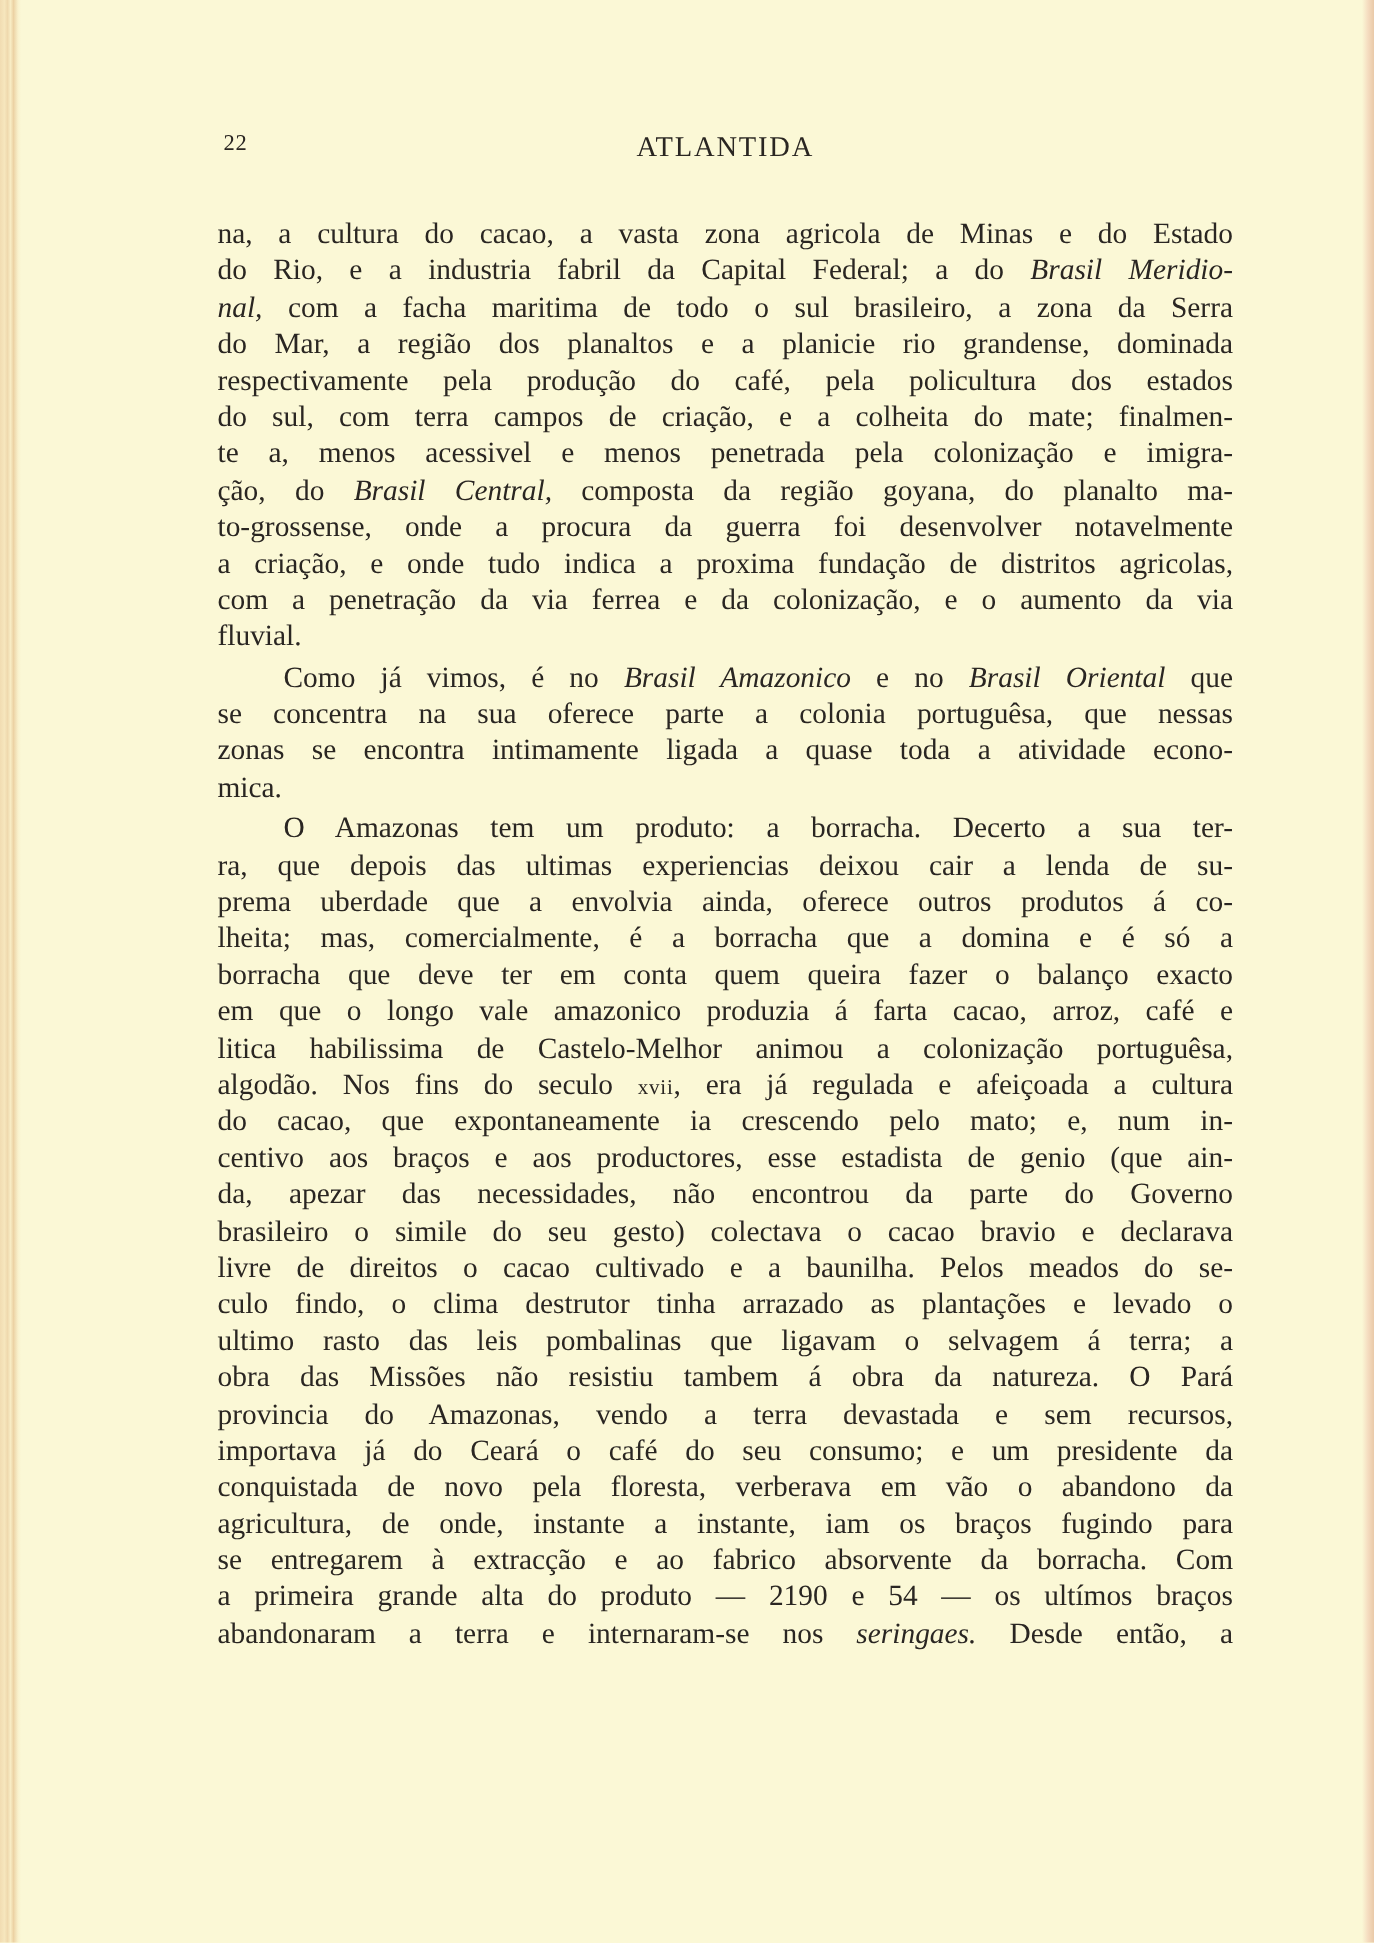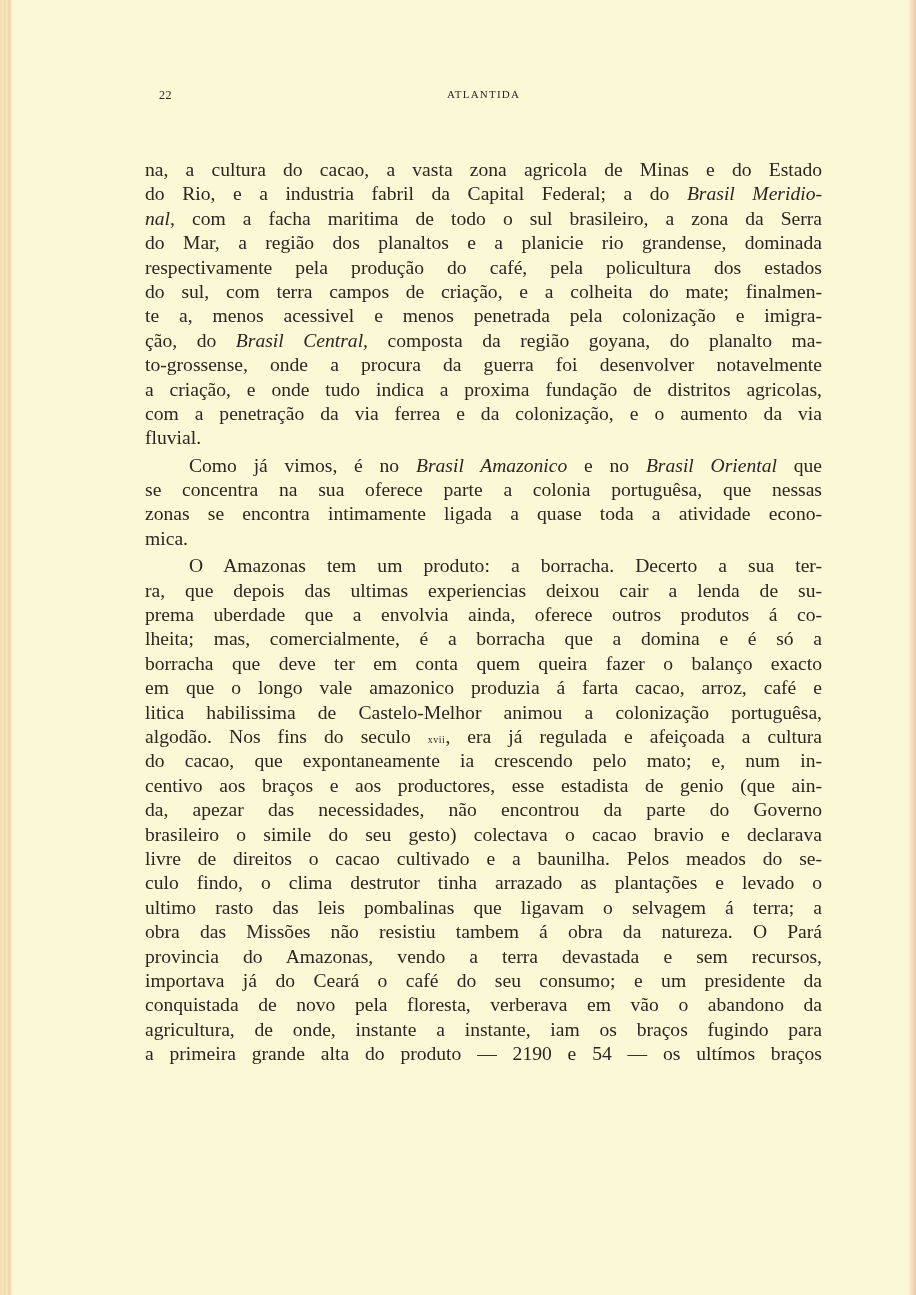--- a/index.html
+++ b/index.html
@@ -18,39 +18,39 @@
     position: absolute; right: 0; top: 0; bottom: 0; width: 8px;
     background: linear-gradient(90deg, #fbf8d6 0px, #f5dcc0 4px, #e9c9a8 8px);
   }
   .page {
     position: absolute; left: 145px; top: 84px; width: 677px;
   }
   .running-head {
     position: relative; height: 30px;
   }
   .page-number {
-    position: absolute; left: 14px; top: 4px;
-    font-size: 12px; letter-spacing: 0.5px;
+    position: absolute; left: 4px; top: 4px;
+    font-size: 15px; letter-spacing: 0.5px;
   }
   .running-title {
     position: absolute; left: 0; right: 0; top: 4px; text-align: center;
-    font-size: 11px; letter-spacing: 1.2px;
+    font-size: 19px; letter-spacing: 1.2px;
   }
-  .body-text { margin-top: 44px; }
+  .body-text { margin-top: 31px; }
   .line {
     display: block; height: 24.4px; line-height: 24.4px;
     font-size: 19.6px;
     text-align: justify; text-align-last: justify;
     white-space: nowrap;
   }
   .line.last { text-align-last: left; }
   .line.indent { padding-left: 44px; }
   .para-gap { height: 3px; }
   i { }
-  .sc { font-size: 10px; letter-spacing: 0.5px; }
+  .sc { font-size: 14px; letter-spacing: 0.5px; }
 </style>
 </head>
 <body>
 
 <div class="gutter"></div>
 <div class="right-edge"></div>
 
 <div class="page">
   <div class="running-head">
     <span class="page-number">22</span>
@@ -93,16 +93,18 @@
         <span class="line"><span>da, apezar das necessidades, não encontrou da parte do Governo</span></span>
         <span class="line"><span>brasileiro o simile do seu gesto) colectava o cacao bravio e declarava</span></span>
         <span class="line"><span>livre de direitos o cacao cultivado e a baunilha. Pelos meados do se-</span></span>
         <span class="line"><span>culo findo, o clima destrutor tinha arrazado as plantações e levado o</span></span>
         <span class="line"><span>ultimo rasto das leis pombalinas que ligavam o selvagem á terra; a</span></span>
         <span class="line"><span>obra das Missões não resistiu tambem á obra da natureza. O Pará</span></span>
         <span class="line"><span>provincia do Amazonas, vendo a terra devastada e sem recursos,</span></span>
         <span class="line"><span>importava já do Ceará o café do seu consumo; e um presidente da</span></span>
         <span class="line"><span>conquistada de novo pela floresta, verberava em vão o abandono da</span></span>
         <span class="line"><span>agricultura, de onde, instante a instante, iam os braços fugindo para</span></span>
+        <span class="line"><span>se entregarem à extracção e ao fabrico absorvente da borracha. Com</span></span>
         <span class="line"><span>a primeira grande alta do produto — 2190 e 54 — os ultímos braços</span></span>
+        <span class="line"><span>abandonaram a terra e internaram-se nos </span><i>seringaes.</i><span> Desde então, a</span></span>
       </div>
     </div>
 </div>
 
 </body></html>

